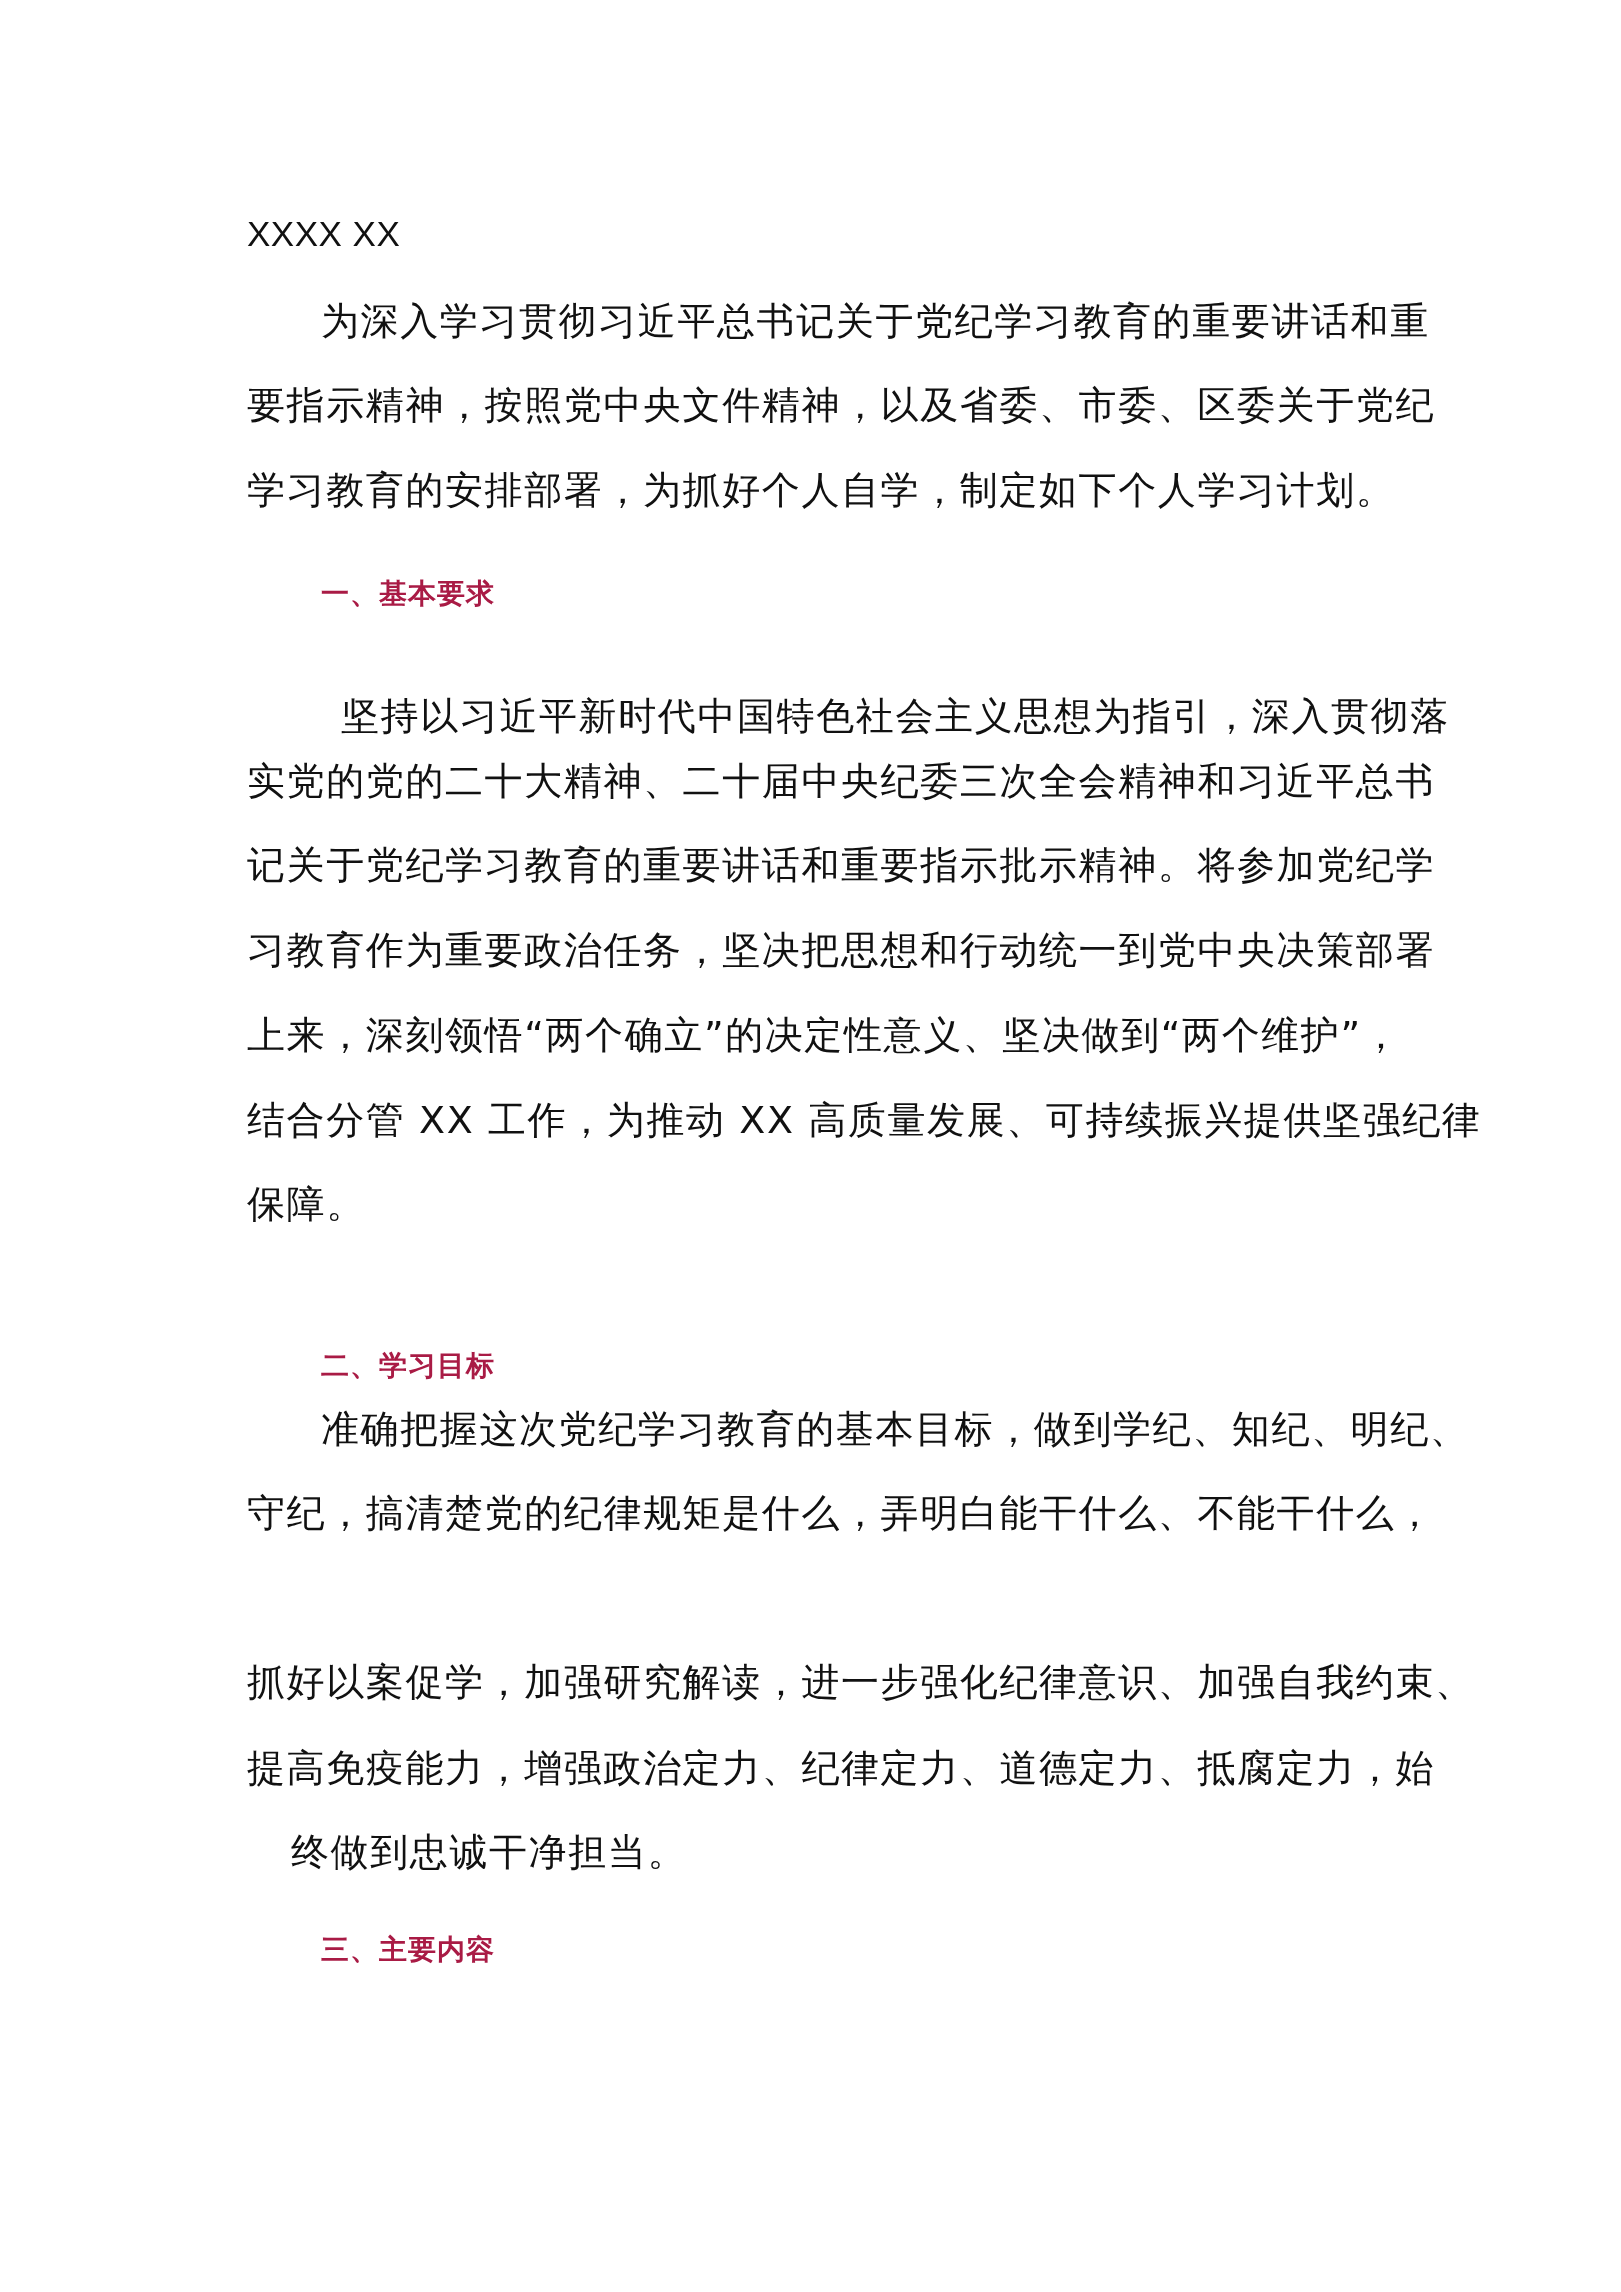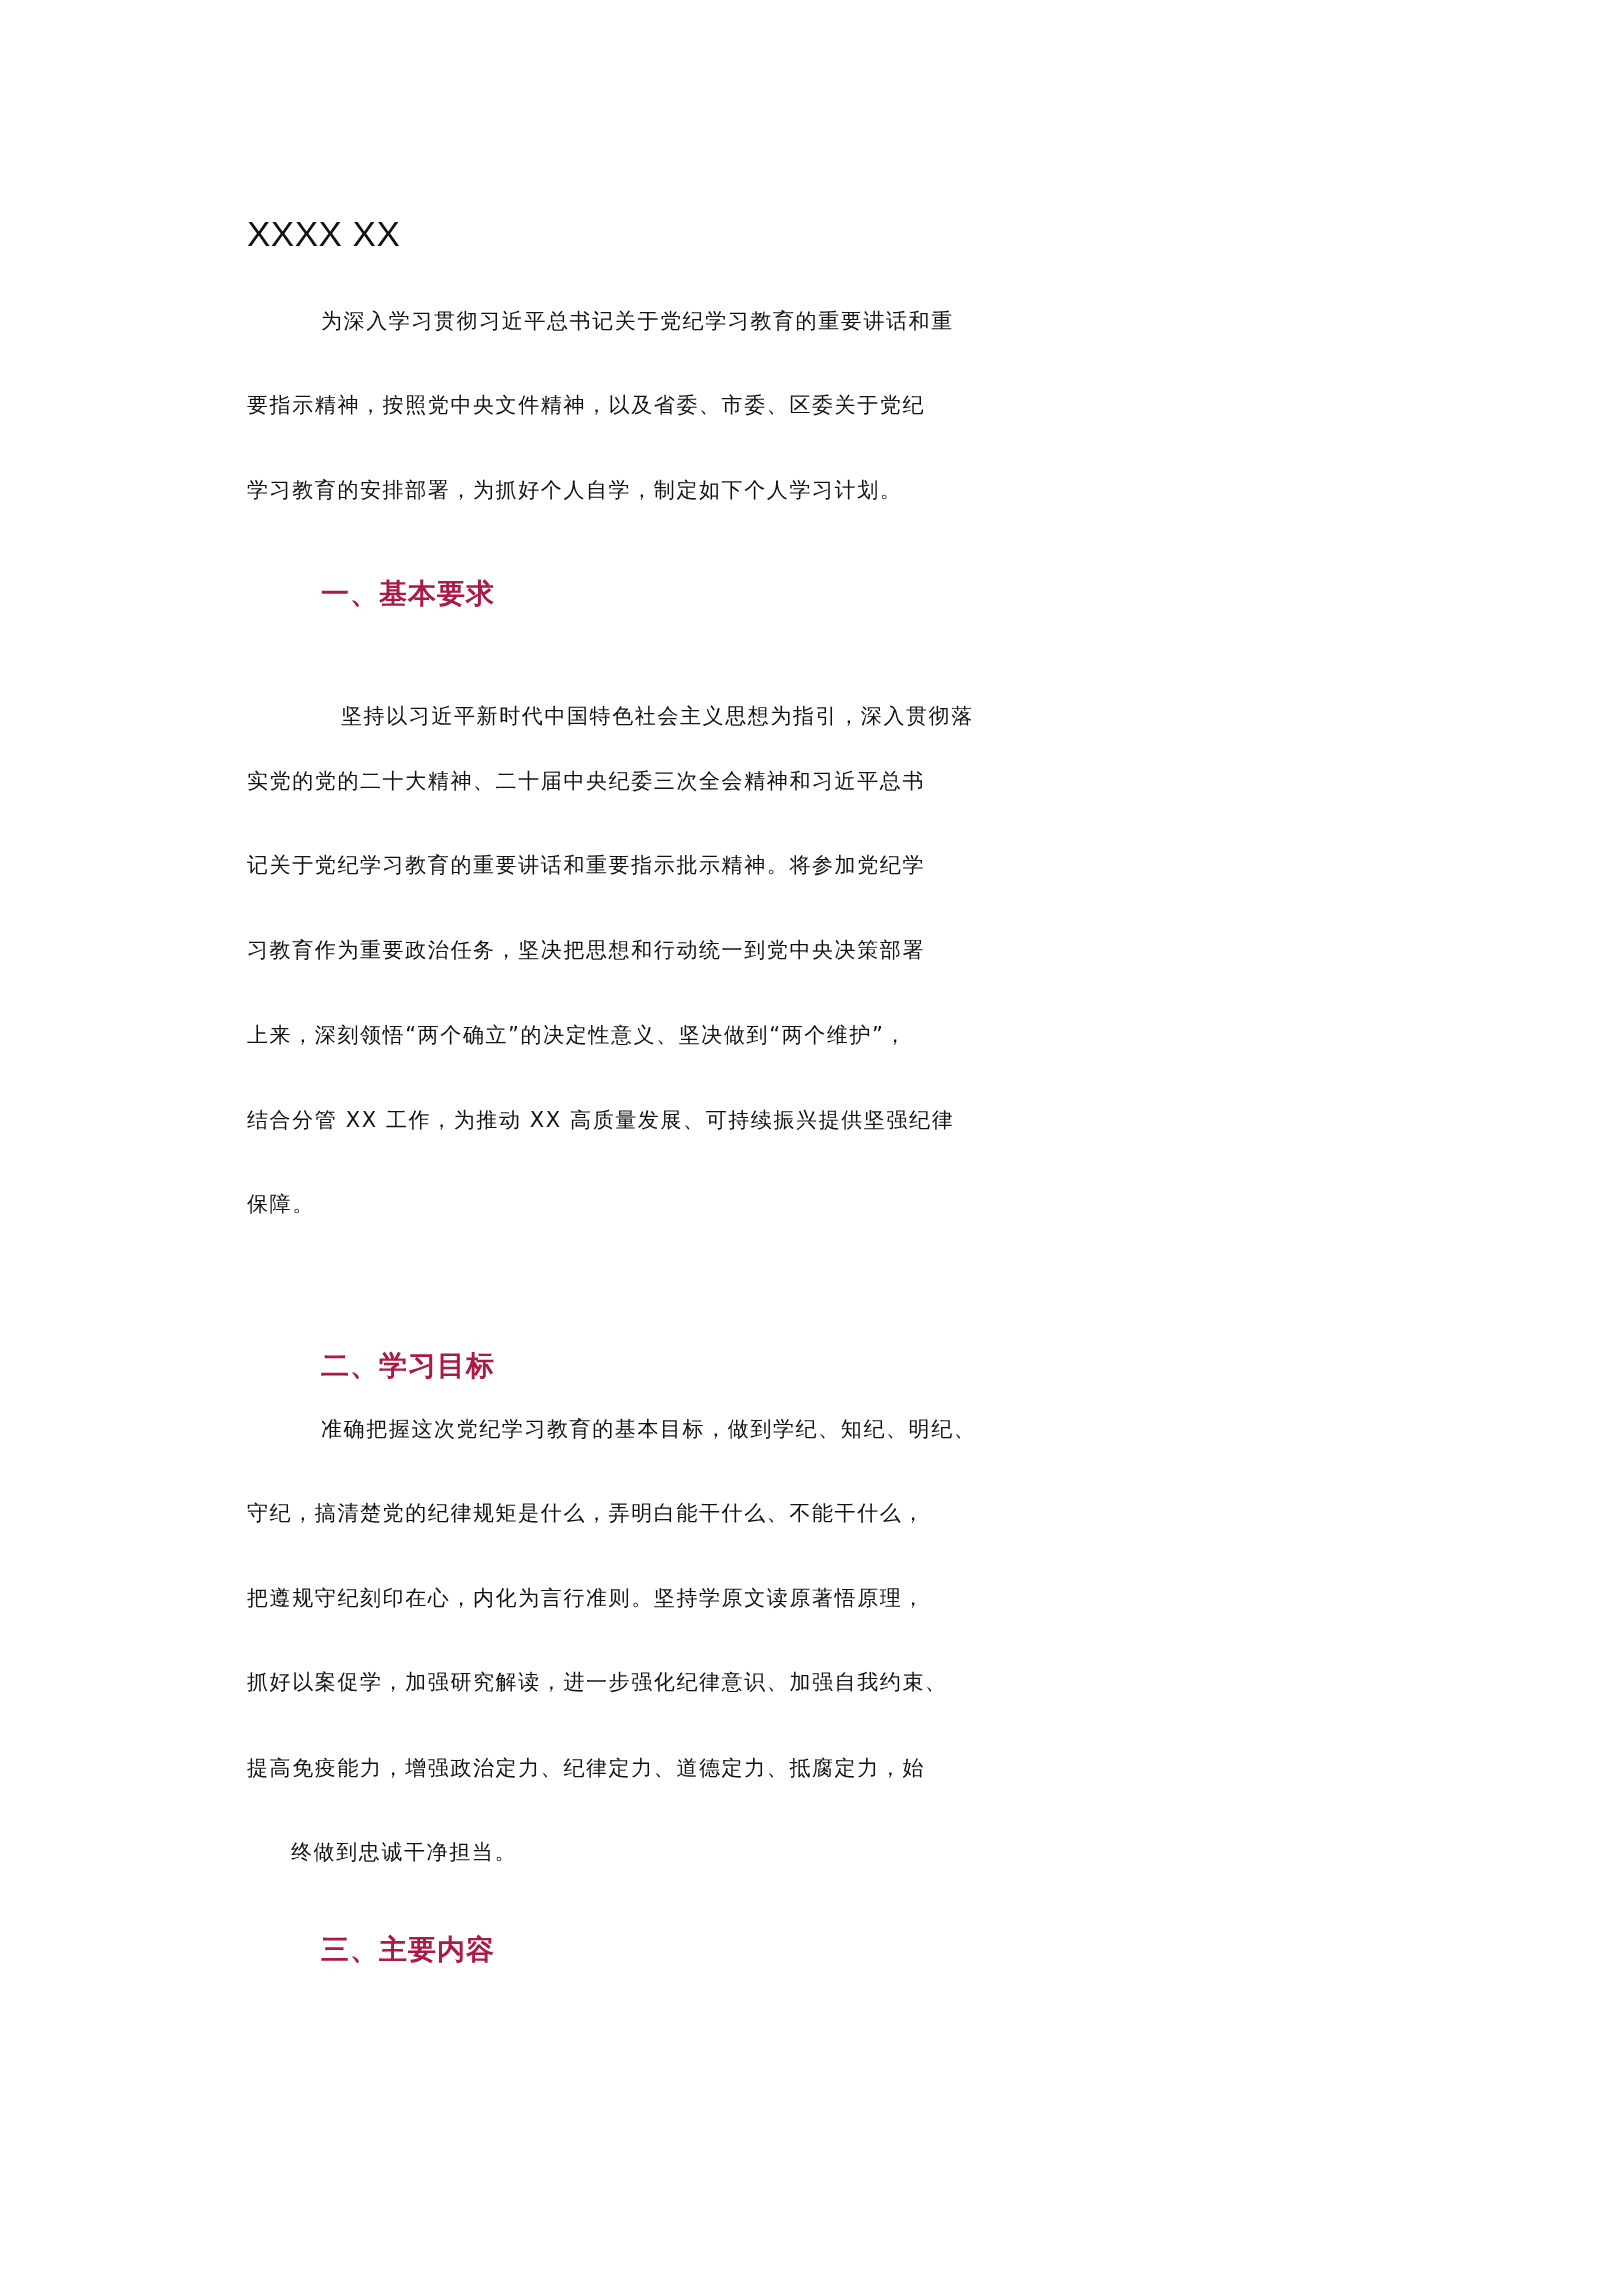--- a/index.html
+++ b/index.html
@@ -4,21 +4,21 @@
   <style>
     html, body { margin: 0; padding: 0; background: #ffffff; }
     body { width: 1621px; height: 2293px; position: relative; overflow: hidden; }
     .page { position: absolute; left: 0; top: 0; width: 1297px; height: 2293px; background: #ffffff; }
     .line {
       position: absolute;
       left: 247px;
       height: 49px;
       line-height: 49px;
       font-family: "DejaVu Sans", "Liberation Sans", sans-serif;
-      font-size: 21px;
+      font-size: 38px;
       color: #111111;
       white-space: nowrap;
       letter-spacing: 1.6px;
     }
     .line.indent { left: 321px; }
     .line.latin { font-family: "Liberation Sans", "DejaVu Sans", sans-serif; font-size: 35px; letter-spacing: 0.5px; }
     .heading {
       position: absolute;
       left: 321px;
       height: 49px;
@@ -47,21 +47,20 @@
   <div class="line" style="top:757px;">实党的党的二十大精神、二十届中央纪委三次全会精神和习近平总书</div>
   <div class="line" style="top:841px;">记关于党纪学习教育的重要讲话和重要指示批示精神。将参加党纪学</div>
   <div class="line" style="top:926px;">习教育作为重要政治任务，坚决把思想和行动统一到党中央决策部署</div>
   <div class="line" style="top:1011px;">上来，深刻领悟“两个确立”的决定性意义、坚决做到“两个维护”，</div>
   <div class="line" style="top:1096px;">结合分管 XX 工作，为推动 XX 高质量发展、可持续振兴提供坚强纪律</div>
   <div class="line" style="top:1180px;">保障。</div>
 
   <div class="heading" style="top:1297px;margin-top:44px;">二、学习目标</div>
   <div class="line indent" style="top:1405px;">准确把握这次党纪学习教育的基本目标，做到学纪、知纪、明纪、</div>
   <div class="line" style="top:1489px;">守纪，搞清楚党的纪律规矩是什么，弄明白能干什么、不能干什么，</div>
-  <div class="line" style="top:1574px;">把遵规守纪刻印在心，内化为言行准则。坚持学原文读原著悟原理，</div>
   <div class="line" style="top:1658px;">抓好以案促学，加强研究解读，进一步强化纪律意识、加强自我约束、</div>
   <div class="line" style="top:1744px;">提高免疫能力，增强政治定力、纪律定力、道德定力、抵腐定力，始</div>
   <div class="line" style="top:1828px;margin-left:44px;">终做到忠诚干净担当。</div>
 
   <div class="heading" style="top:1925px;">三、主要内容</div>
 
 </div>
 
 
 </body></html>

